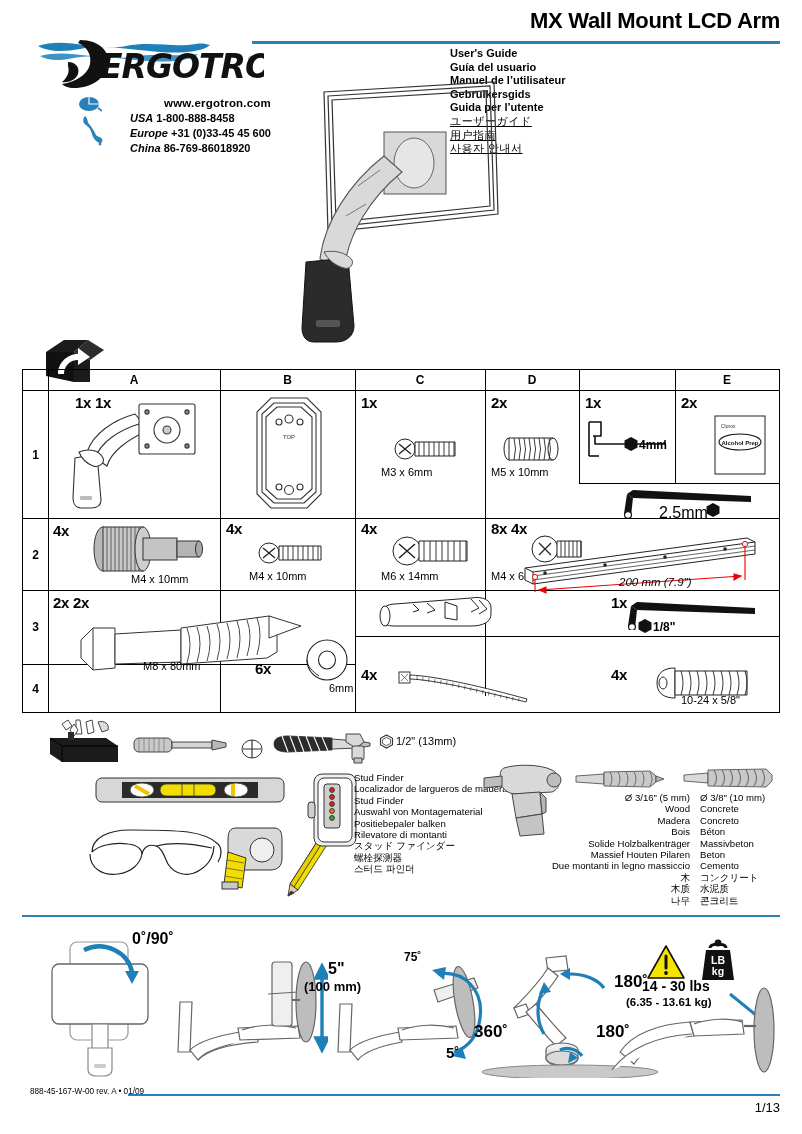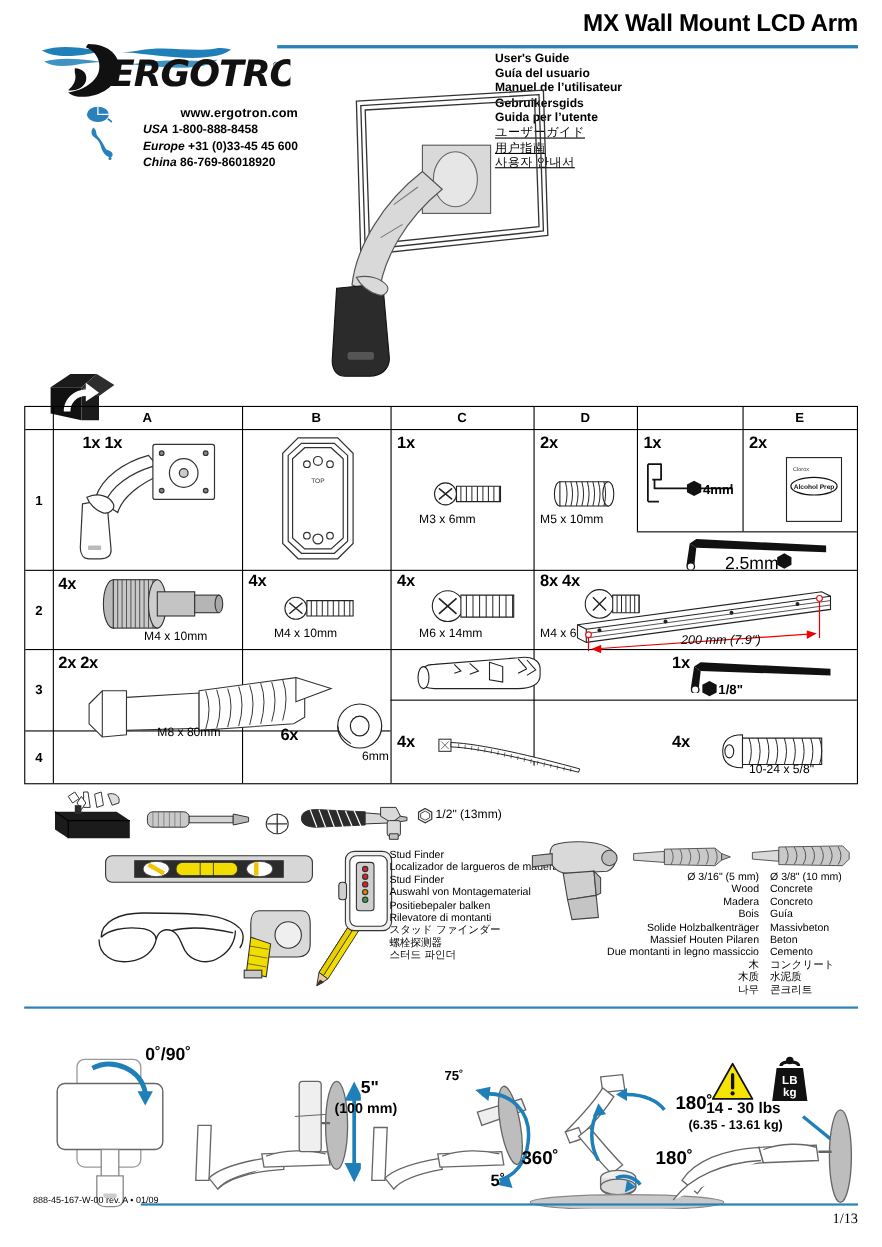--- a/index.html
+++ b/index.html
@@ -61,27 +61,27 @@
   .cell-art{position:absolute;}
 
   
   .tools{position:absolute;left:22px;top:716px;width:758px;height:196px;}
   .toolrule{position:absolute;left:22px;top:915px;width:758px;height:2px;background:#2a80b9;}
   .tlab{position:absolute;font-size:9.6px;line-height:11.4px;white-space:nowrap;}
   .tlab.r{text-align:right;}
   .tlab .cjk{font-family:"DejaVu Sans",sans-serif;}
 
   
-  .specs{position:absolute;left:22px;top:922px;width:758px;height:160px;margin-top:21px;}
+  .specs{position:absolute;left:22px;top:922px;width:758px;height:160px;}
   .spec-txt{position:absolute;font-weight:bold;color:#000;white-space:nowrap;}
 
   
   .ftr-rule{position:absolute;left:128px;top:1094px;width:652px;height:2px;background:#2a80b9;}
   .ftr-code{position:absolute;left:30px;top:1087px;font-size:8.2px;white-space:nowrap;}
-  .ftr-page{position:absolute;right:22px;top:1100px;font-size:13px;font-family:Liberation Serif, serif;}
+  .ftr-page{position:absolute;right:22px;top:1100px;font-size:13px;}
 </style>
 </head>
 <body>
 
 <div class="page">
 
   <div class="hdr-title">MX Wall Mount LCD Arm</div>
   <div class="hdr-rule"></div>
 
   <div class="logo">
@@ -769,21 +769,21 @@
               <path d="M72 4 Q77 12 72 20"></path>
             <path d="M80 4 Q85 12 80 20"></path>
           </g>
         </g>
       </svg>
     </span>
     <div class="tlab" style="left:678px;top:76px;">
       <div>Ø 3/8" (10 mm)</div>
       <div>Concrete</div>
       <div>Concreto</div>
-      <div>Guía</div>
+      <div>Béton</div>
       <div>Massivbeton</div>
       <div>Beton</div>
       <div>Cemento</div>
       <div class="cjk">コンクリート</div>
       <div class="cjk">水泥质</div>
       <div class="cjk">콘크리트</div>
     </div>
   </div>
 
   <div class="toolrule"></div>

